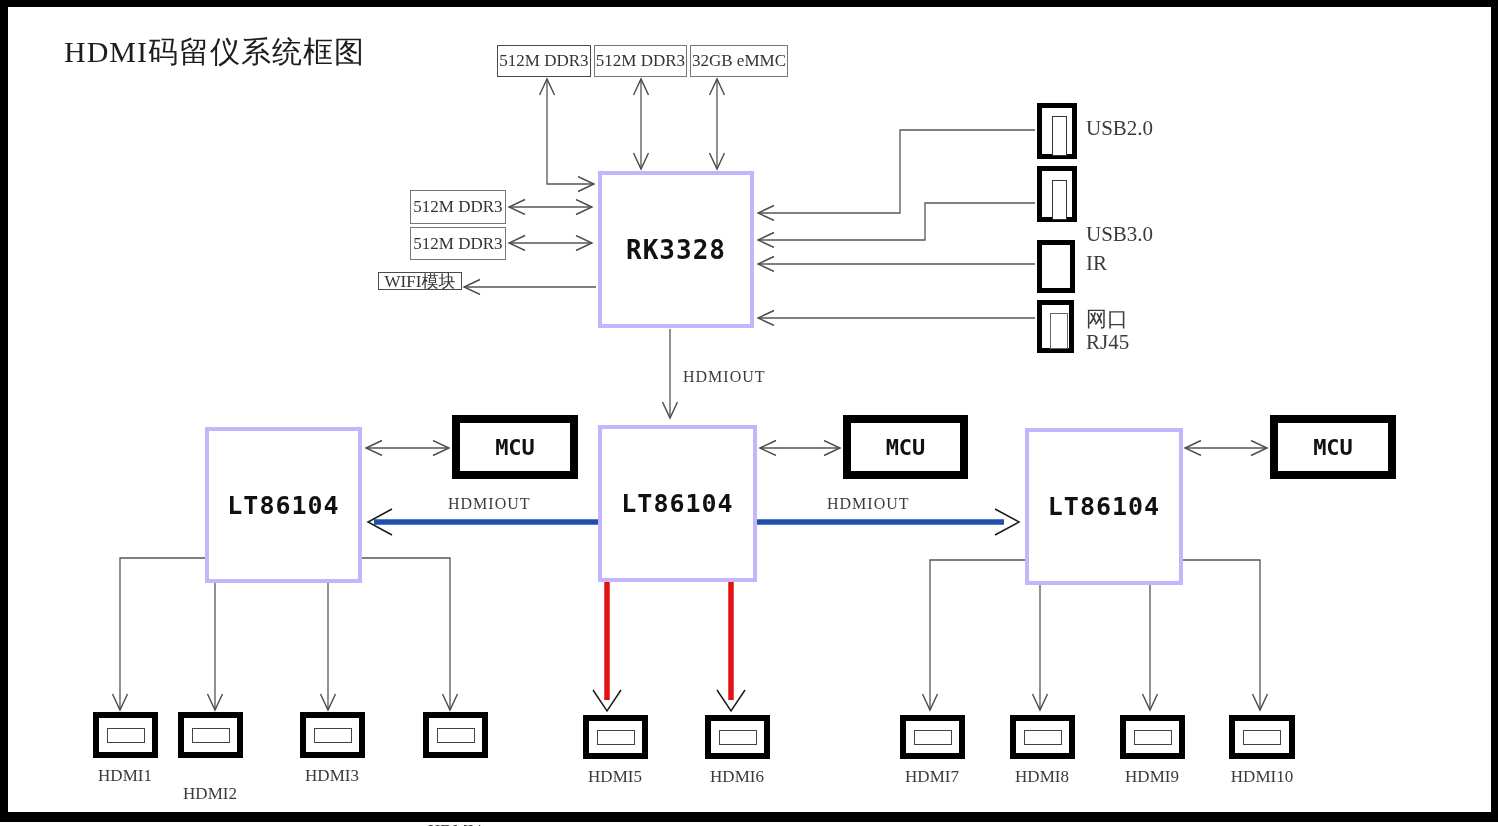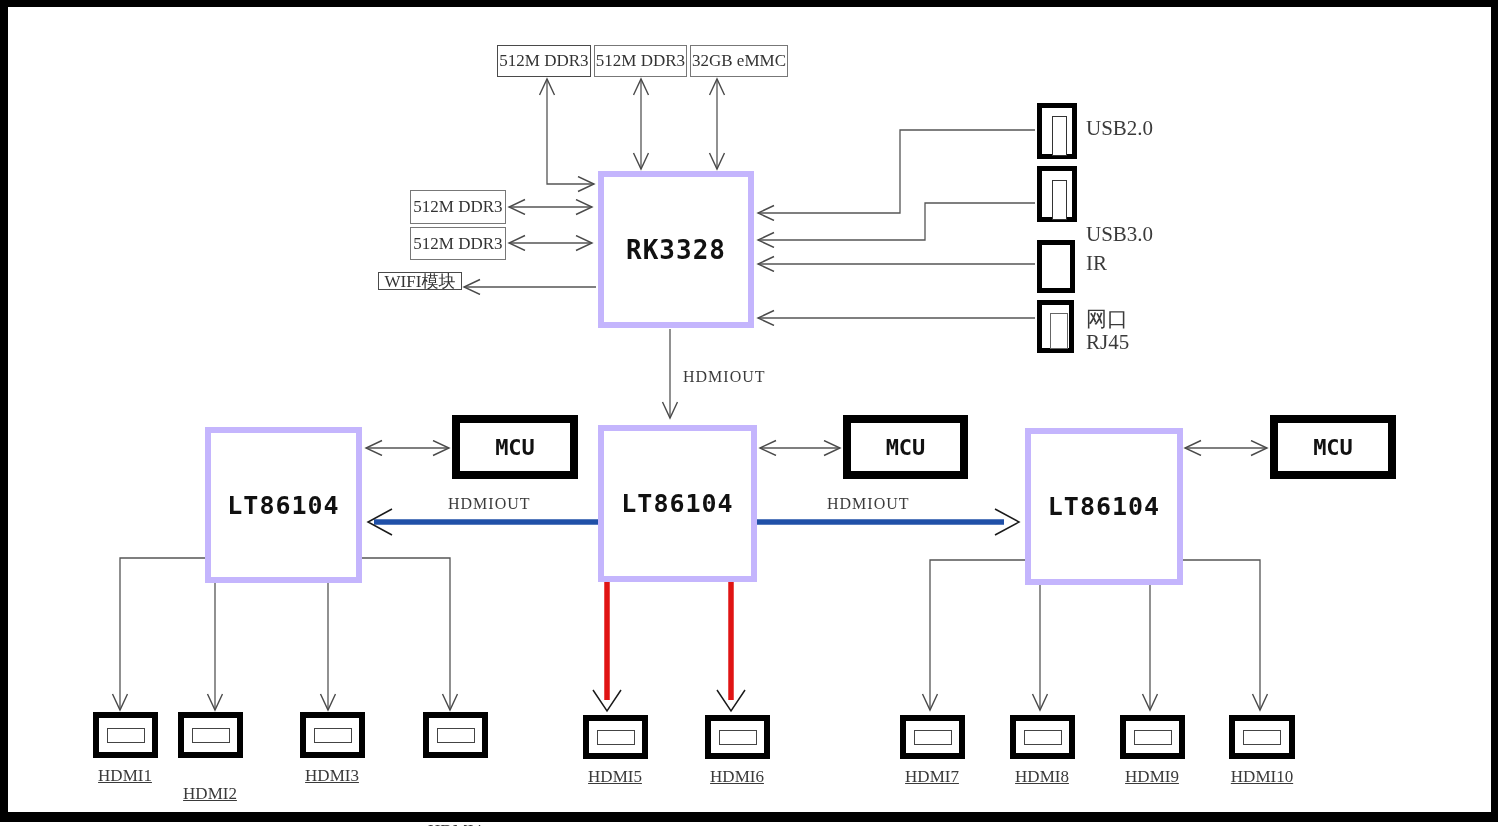--- a/index.html
+++ b/index.html
@@ -5,34 +5,34 @@
   html,body{margin:0;padding:0;background:#fff;}
   #stage{position:relative;width:1498px;height:826px;background:#fff;overflow:hidden;
          font-family:"Liberation Serif","DejaVu Serif",serif;}
   #frame{position:absolute;left:0;top:0;right:0;bottom:4px;border:solid #000;
          border-width:7px 7px 10px 8px;box-sizing:border-box;}
   #lines{position:absolute;left:0;top:0;width:1498px;height:826px;}
   .lbl{position:absolute;color:#3a3a3a;font-size:21px;white-space:nowrap;}
   #title{position:absolute;left:64px;top:32px;font-size:30px;color:#1d1d1d;letter-spacing:1px;}
   .thinbox{position:absolute;background:#fff;border:1.5px solid #4a4a4a;box-sizing:border-box;
            display:flex;align-items:center;justify-content:center;font-size:17px;color:#333;white-space:nowrap;}
-  .chip{position:absolute;background:#fff;border:6px solid #c4b5fd;box-sizing:border-box;
+  .chip{position:absolute;background:#fff;border:4px solid #c4b5fd;box-sizing:border-box;
         display:flex;align-items:center;justify-content:center;
         font-family:"DejaVu Sans Mono","Liberation Mono",monospace;font-weight:bold;color:#111;}
   .soc{font-size:26px;letter-spacing:1px;}
   .splitter{font-size:25px;letter-spacing:1px;justify-content:center;}
   .mcu{position:absolute;background:#fff;border:8px solid #000;box-sizing:border-box;
        display:flex;align-items:center;justify-content:center;
        font-family:"DejaVu Sans Mono","Liberation Mono",monospace;font-weight:bold;font-size:22px;color:#111;}
   .periph{position:absolute;background:#fff;border:5px solid #000;box-sizing:border-box;}
   .vslot{position:absolute;border:1.5px solid #333;background:#fff;}
   .port{position:absolute;background:#fff;border:6px solid #000;box-sizing:border-box;
         display:flex;align-items:center;justify-content:center;}
   .hslot{width:38px;height:15px;border:1.5px solid #444;box-sizing:border-box;background:#fff;}
-  .portlbl{position:absolute;width:100px;text-align:center;color:#3a3a3a;font-size:17px;text-decoration:underline;}
+  .portlbl{position:absolute;width:100px;text-align:center;color:#3a3a3a;font-size:17px;}
   .buslbl{position:absolute;color:#3b3b3b;font-size:16px;letter-spacing:1px;}
 </style>
 </head>
 <body>
 
 <div id="stage">
 
   <svg id="lines" xmlns="http://www.w3.org/2000/svg">
     <defs>
       <marker id="ah" markerWidth="22" markerHeight="20" refX="19" refY="8" orient="auto-start-reverse" markerUnits="userSpaceOnUse">
@@ -75,20 +75,21 @@
     <path d="M362,558 H450 V710" fill="none" stroke="#555" stroke-width="1.3" marker-end="url(#ah)"></path>
 
     <path d="M1025,560 H930 V710" fill="none" stroke="#555" stroke-width="1.3" marker-end="url(#ah)"></path>
     <path d="M1040,585 V710" fill="none" stroke="#555" stroke-width="1.3" marker-end="url(#ah)"></path>
     <path d="M1150,585 V710" fill="none" stroke="#555" stroke-width="1.3" marker-end="url(#ah)"></path>
     <path d="M1182,560 H1260 V710" fill="none" stroke="#555" stroke-width="1.3" marker-end="url(#ah)"></path>
   </svg>
 
   <div id="frame"></div>
 
+  <div id="title">HDMI码留仪系统框图</div>
 
   <div class="thinbox" style="left:497px;top:45px;width:94px;height:32px;">512M DDR3</div>
   <div class="thinbox" style="left:594px;top:45px;width:93px;height:32px;border-color:#777;">512M DDR3</div>
   <div class="thinbox" style="left:690px;top:45px;width:98px;height:32px;border-color:#777;">32GB eMMC</div>
 
   <div class="thinbox" style="left:410px;top:190px;width:96px;height:34px;border-color:#777;">512M DDR3</div>
   <div class="thinbox" style="left:410px;top:227px;width:96px;height:33px;border-color:#777;">512M DDR3</div>
   <div class="thinbox" style="left:378px;top:272px;width:84px;height:18px;">WIFI模块</div>
 
   <div class="chip soc" style="left:598px;top:171px;width:156px;height:157px;">

